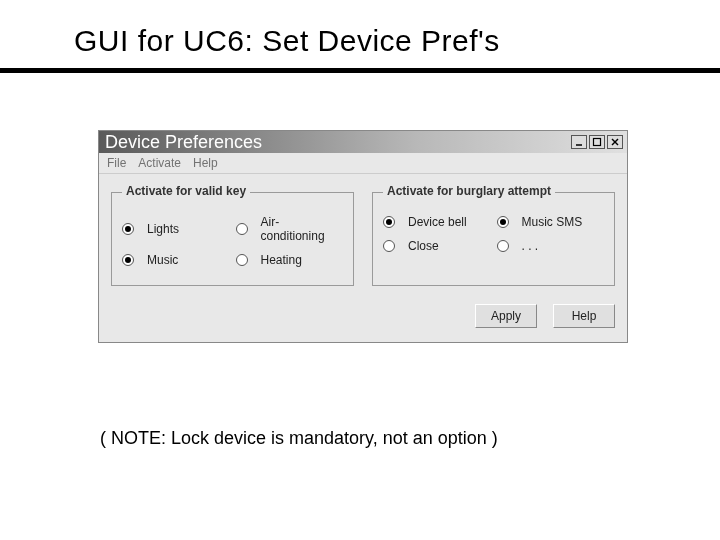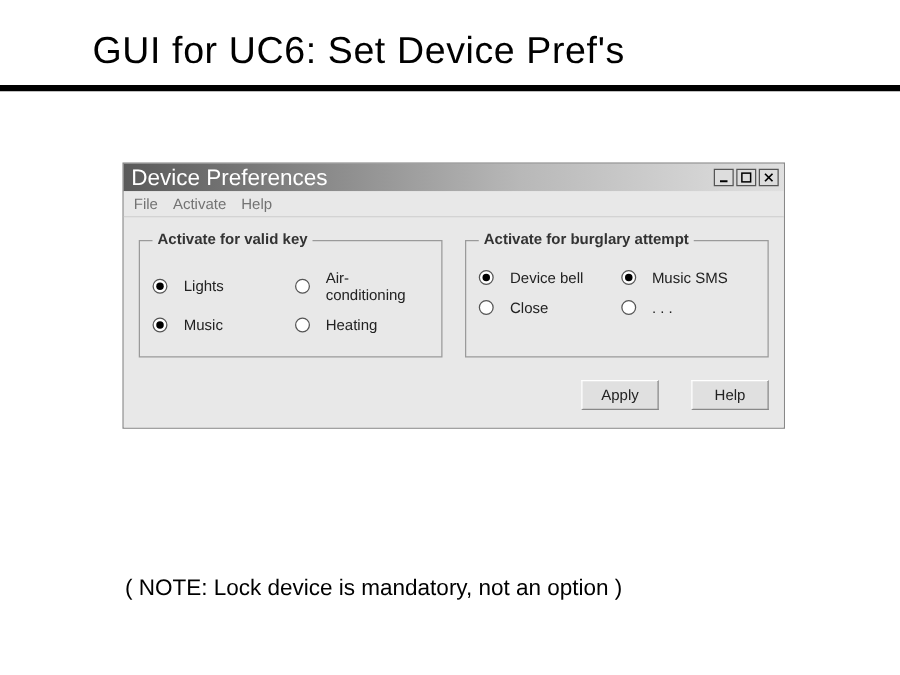--- a/index.html
+++ b/index.html
@@ -125,39 +125,39 @@
   .radio.sel::after {
     content: "";
     width: 6px;
     height: 6px;
     background: #000;
     border-radius: 50%;
   }
   .btns {
     display: flex;
     justify-content: flex-end;
-    gap: 26px;
+    gap: 16px;
     margin-top: 18px;
   }
   .btn {
     min-width: 62px;
     padding: 4px 10px;
     background: #e0e0e0;
     border: 1px solid #888;
     border-top-color: #fff;
     border-left-color: #fff;
     font-size: 12px;
     text-align: center;
     cursor: pointer;
     color: #222;
   }
   .note {
     position: absolute;
     left: 100px;
-    top: 460px;
+    top: 428px;
     font-size: 18px;
   }
 </style>
 </head>
 <body>
 
 <div class="slide">
   <div class="title">GUI for UC6: Set Device Pref's</div>
   <div class="rule"></div>
 

